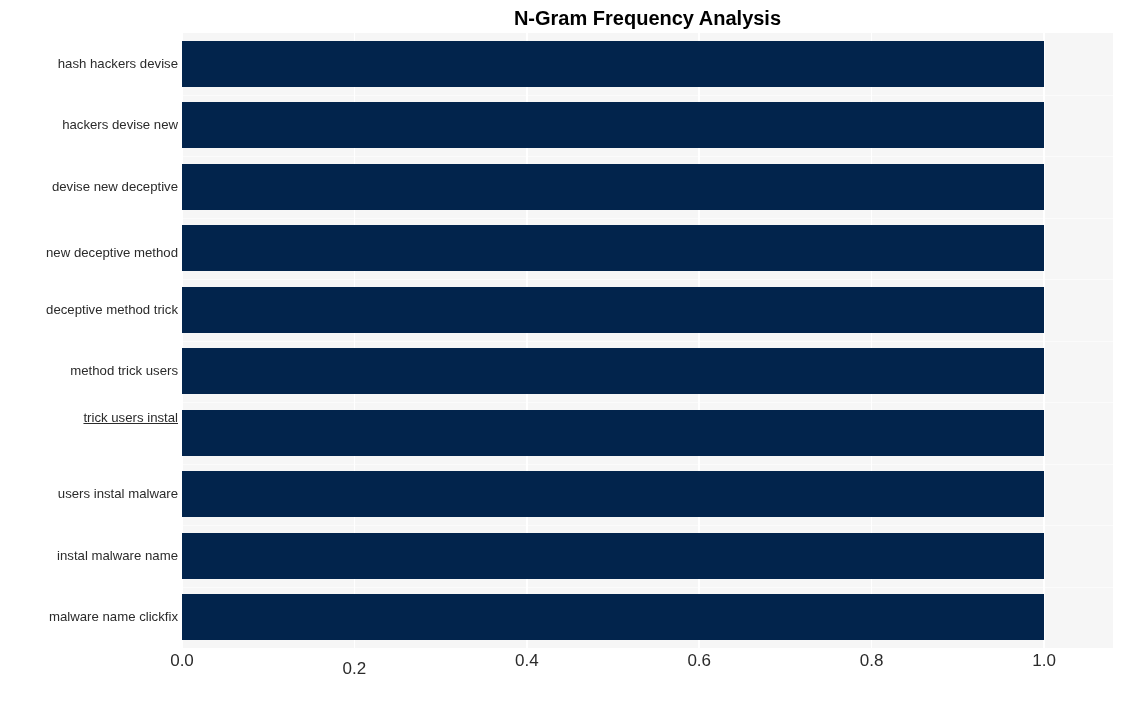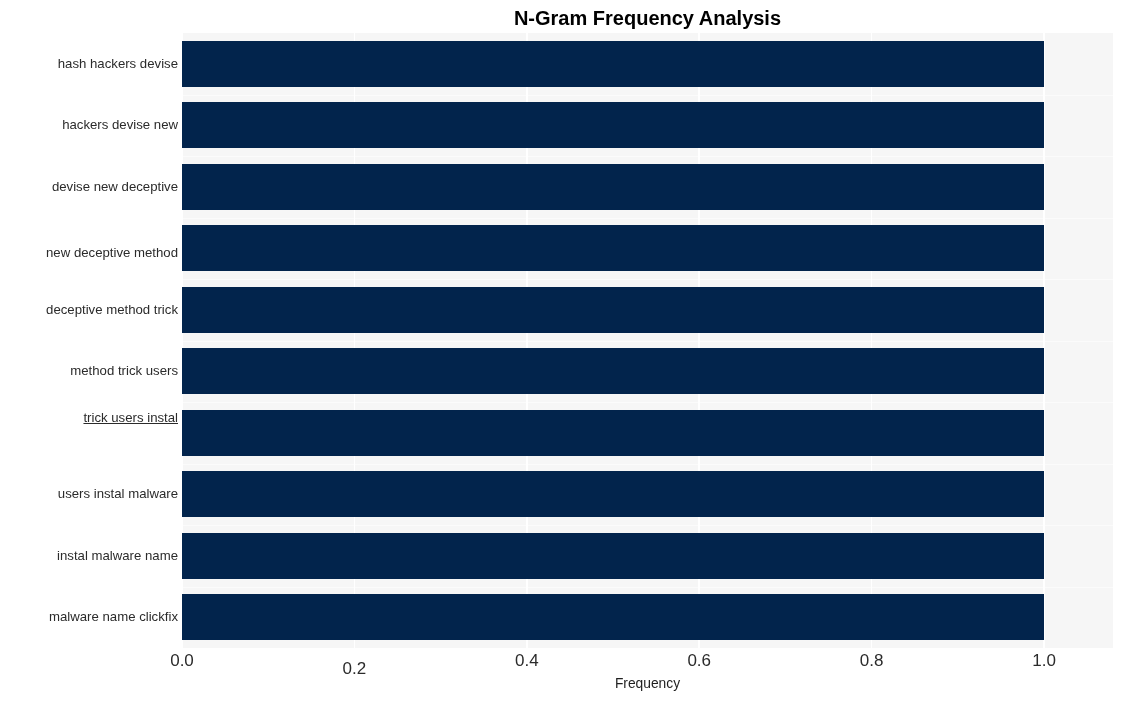--- a/index.html
+++ b/index.html
@@ -159,15 +159,14 @@
     </div>
   <div id="xtick-layer">
       <div class="xtick" style="left: 182px;">0.0</div>
       <div class="xtick" style="left: 354.407px; margin-top: 8px;">0.2</div>
       <div class="xtick" style="left: 526.815px;">0.4</div>
       <div class="xtick" style="left: 699.222px;">0.6</div>
       <div class="xtick" style="left: 871.63px;">0.8</div>
       <div class="xtick" style="left: 1044.04px;">1.0</div>
     </div>
 
-  <div id="xlabel">Frequency</div>
 
 </div>
 
 </body></html>

